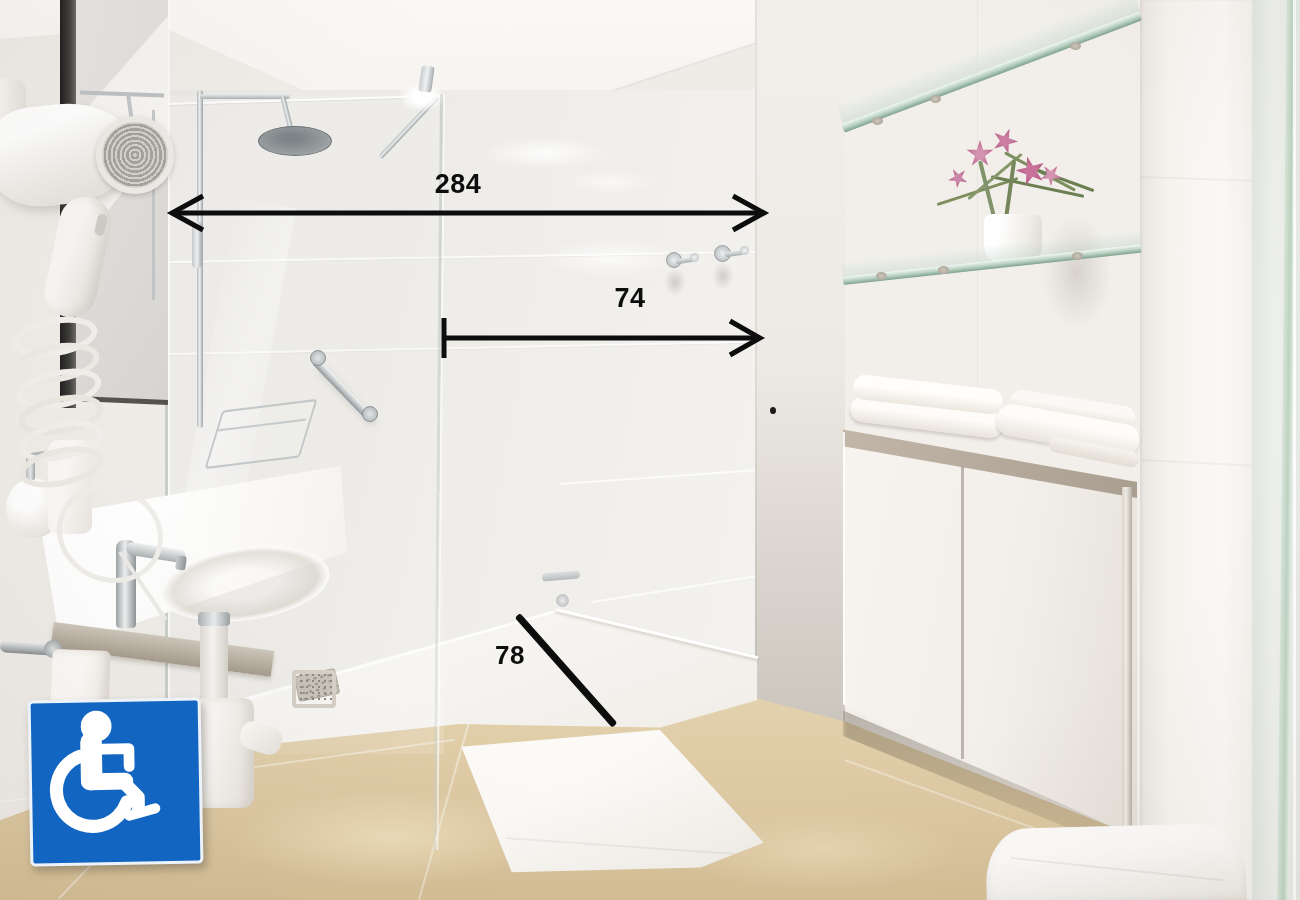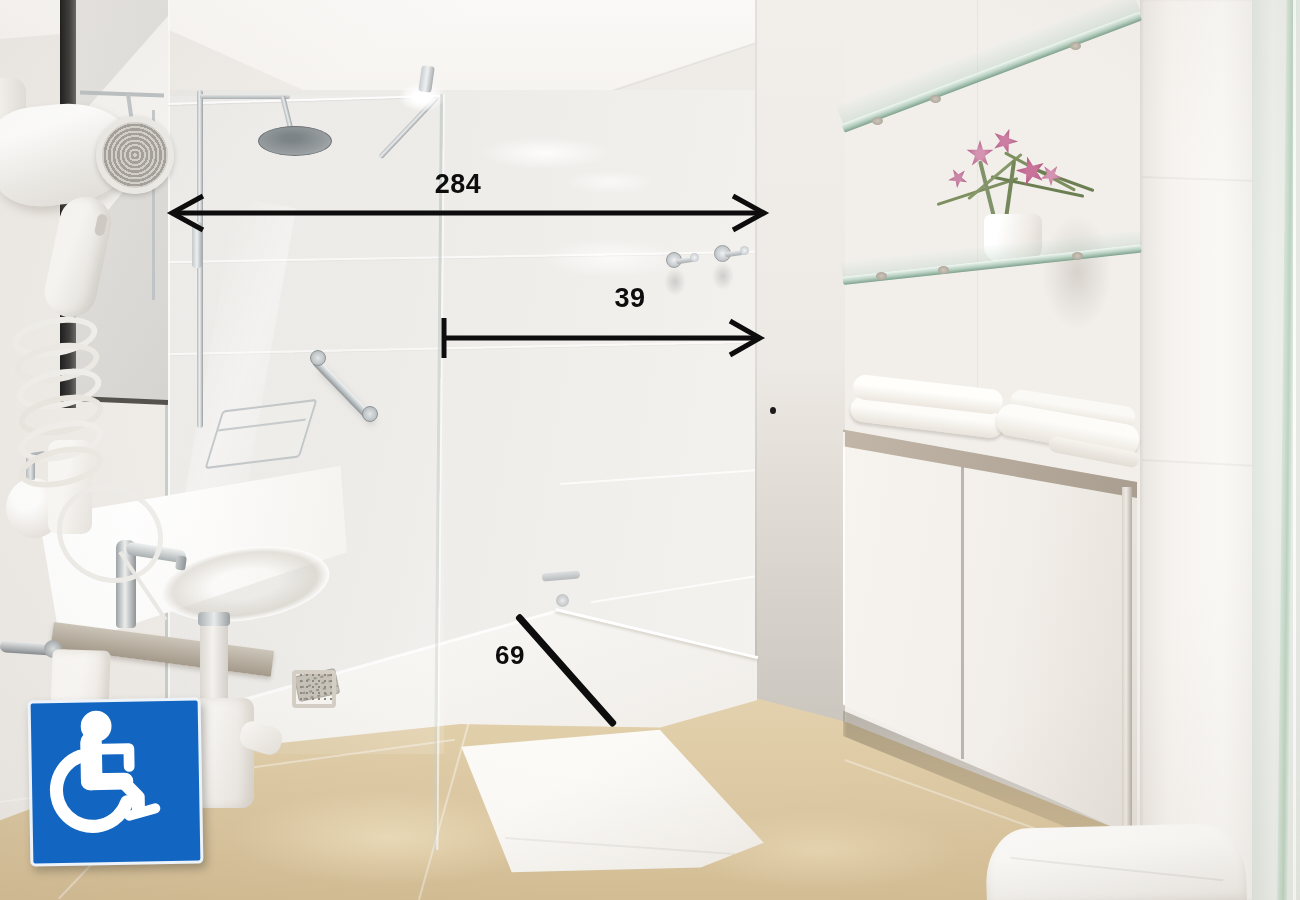--- a/index.html
+++ b/index.html
@@ -201,18 +201,18 @@
     <polyline points="45,4 14,21 45,38" fill="none" stroke="#0d0d0d" stroke-width="5"></polyline>
     <polyline points="575,4 606,21 575,38" fill="none" stroke="#0d0d0d" stroke-width="5"></polyline>
   </svg>
   <div class="lbl" style="left:418px;top:169px;width:80px;">284</div>
 
   <svg class="p" style="left:436px;top:315px;" width="334" height="46">
     <line x1="8" y1="3" x2="8" y2="43" stroke="#0d0d0d" stroke-width="5"></line>
     <line x1="8" y1="23" x2="324" y2="23" stroke="#0d0d0d" stroke-width="5"></line>
     <polyline points="294,6 324,23 294,40" fill="none" stroke="#0d0d0d" stroke-width="5"></polyline>
   </svg>
-  <div class="lbl" style="left:598px;top:283px;width:64px;">39</div>
+  <div class="lbl" style="left:598px;top:283px;width:64px;">74</div>
 
   <div class="p" style="left:520px;top:613px;width:147px;height:6.5px;background:#0d0d0d;border-radius:3px;transform:rotate(48.5deg);transform-origin:0 0;"></div>
-  <div class="lbl" style="left:478px;top:640px;width:64px;font-size:26px;">69</div>
+  <div class="lbl" style="left:478px;top:640px;width:64px;font-size:26px;">78</div>
 
 </div>
 
 </body></html>

